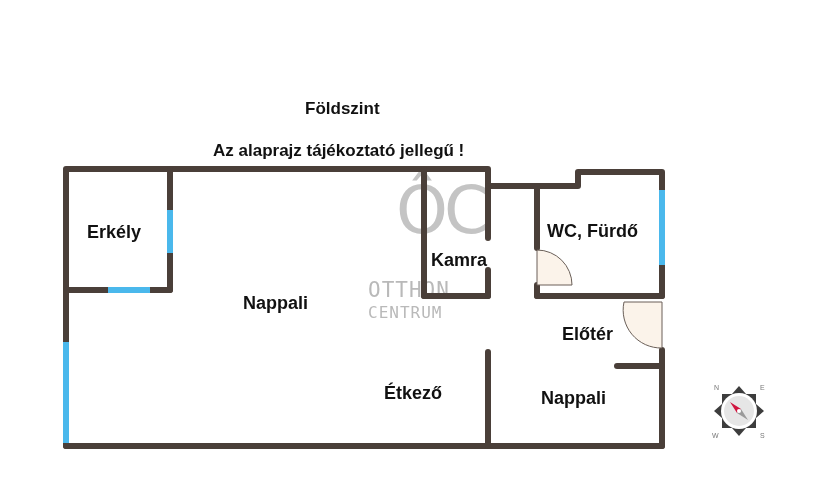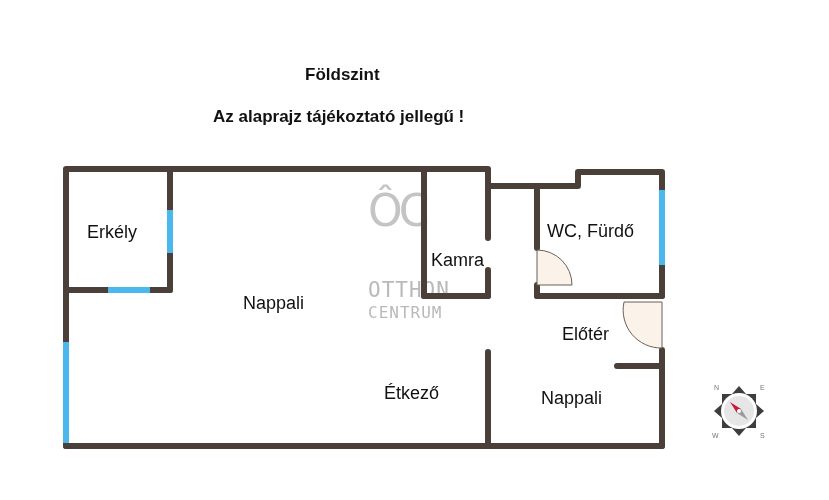--- a/index.html
+++ b/index.html
@@ -1,30 +1,30 @@
 <!DOCTYPE html>
 <html><head>
 <meta charset="utf-8">
 <style>
   html, body { margin: 0; padding: 0; background: #ffffff; }
   body { width: 829px; height: 500px; position: relative; overflow: hidden;
          font-family: "Liberation Sans", sans-serif; }
-  .title { position: absolute; font-weight: bold; color: #111; font-size: 17px; white-space: nowrap; }
-  .room-label { position: absolute; font-weight: normal; color: #111; white-space: nowrap; }
+  .title { position: absolute; font-weight: bold; color: #111; font-size: 17px; white-space: nowrap; margin-top: 34px; }
+  .room-label { position: absolute; font-weight: bold; color: #111; white-space: nowrap; }
   svg.plan { position: absolute; left: 0; top: 0; }
   .watermark { position: absolute; color: #b9b9b9; font-family: "DejaVu Sans Mono", monospace; letter-spacing: 1px; }
 </style>
 </head>
 <body>
 
 <div class="title" style="left:305px; top:65px;">Földszint</div>
 <div class="title" style="left:213px; top:107px;">Az alaprajz tájékoztató jellegű !</div>
 
 <div class="watermark" style="left:368px; top:168px; width:100px;">
-  <div style="font-size:44px; line-height:86px; font-family:'DejaVu Sans', sans-serif; color:#c4c4c4; letter-spacing:-4px;">ÔC</div>
+  <div style="font-size:66px; line-height:86px; font-family:'DejaVu Sans', sans-serif; color:#c4c4c4; letter-spacing:-4px;margin-left:28px;">ÔC</div>
   <div style="font-size:21px; line-height:24px; margin-top:24px;">OTTHON</div>
   <div style="font-size:16px; line-height:22px;">CENTRUM</div>
 </div>
 
 <svg class="plan" width="829" height="500" viewBox="0 0 829 500">
   <g stroke="#4a3f39" stroke-width="6" stroke-linecap="round" stroke-linejoin="round" fill="none">
 
     <polyline points="66,446 66,169 488,169 488,186 578,186 578,172 662,172 662,190"></polyline>
     <line x1="662" y1="265" x2="662" y2="296"></line>
     <line x1="662" y1="350" x2="662" y2="446"></line>

